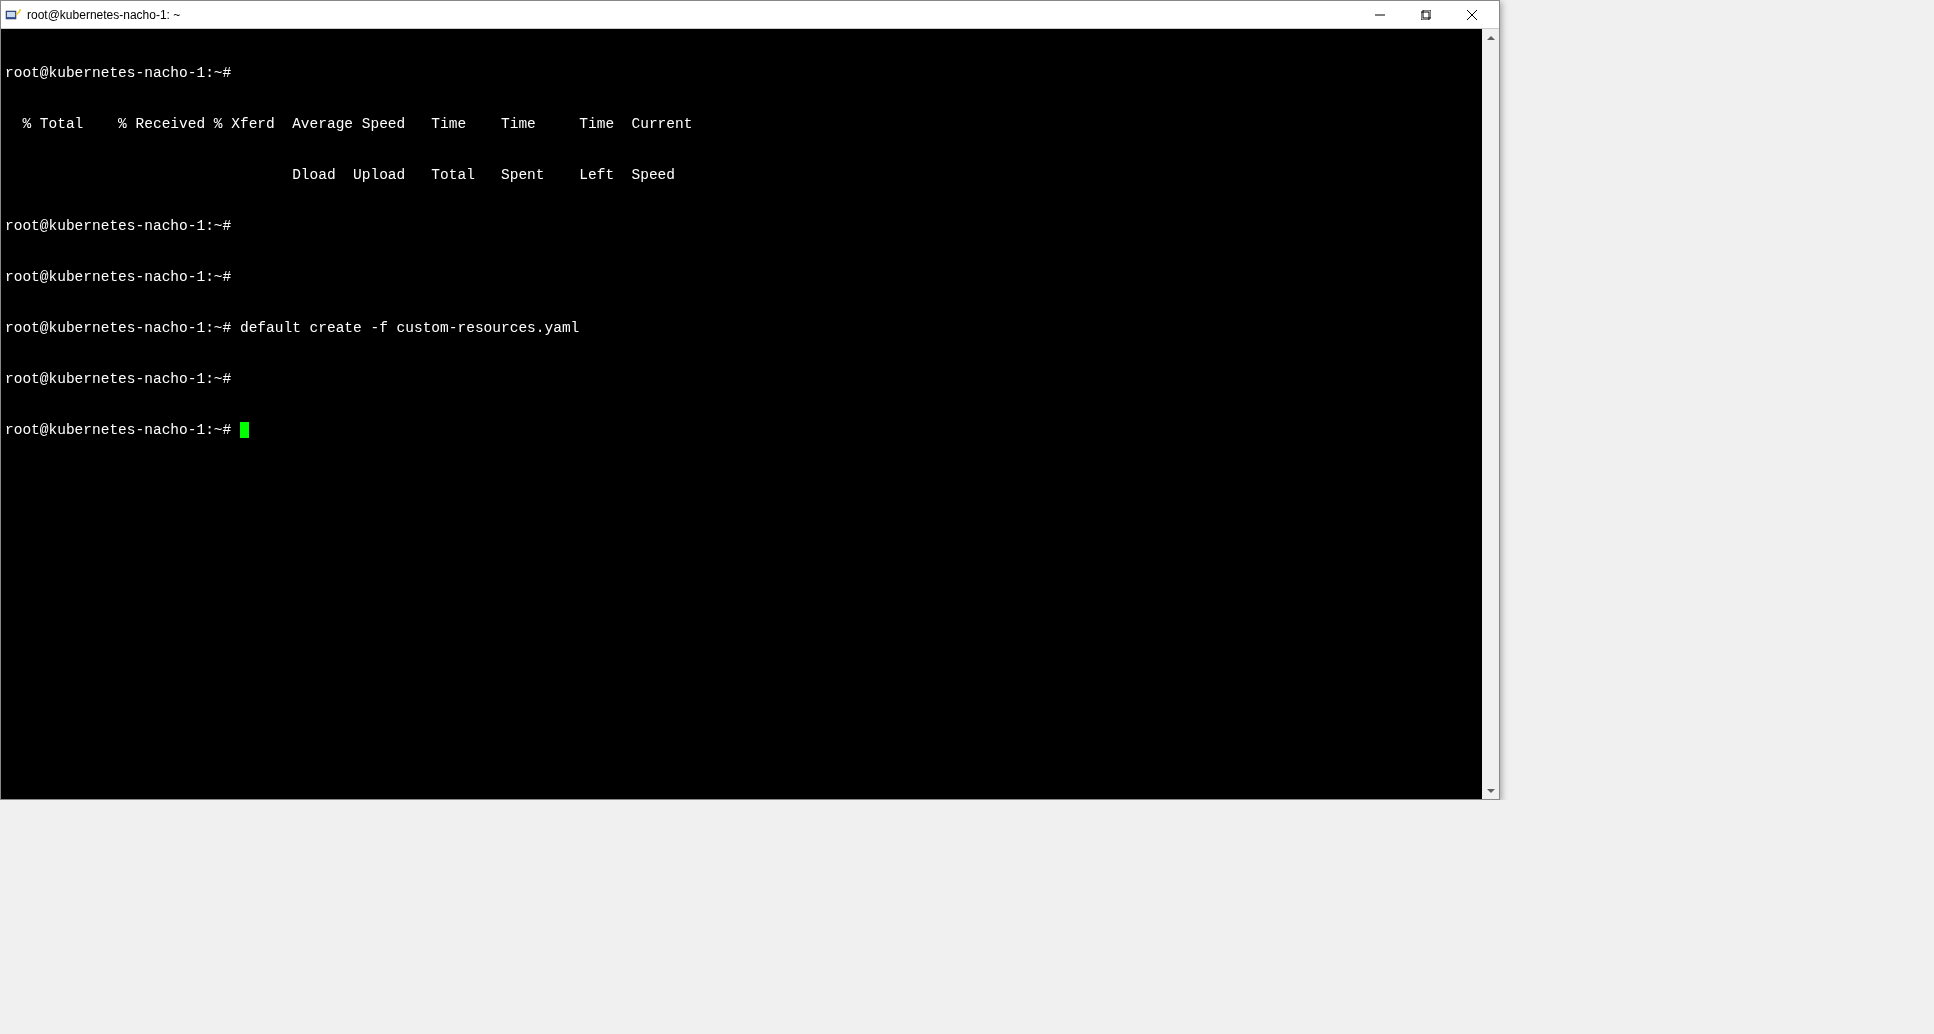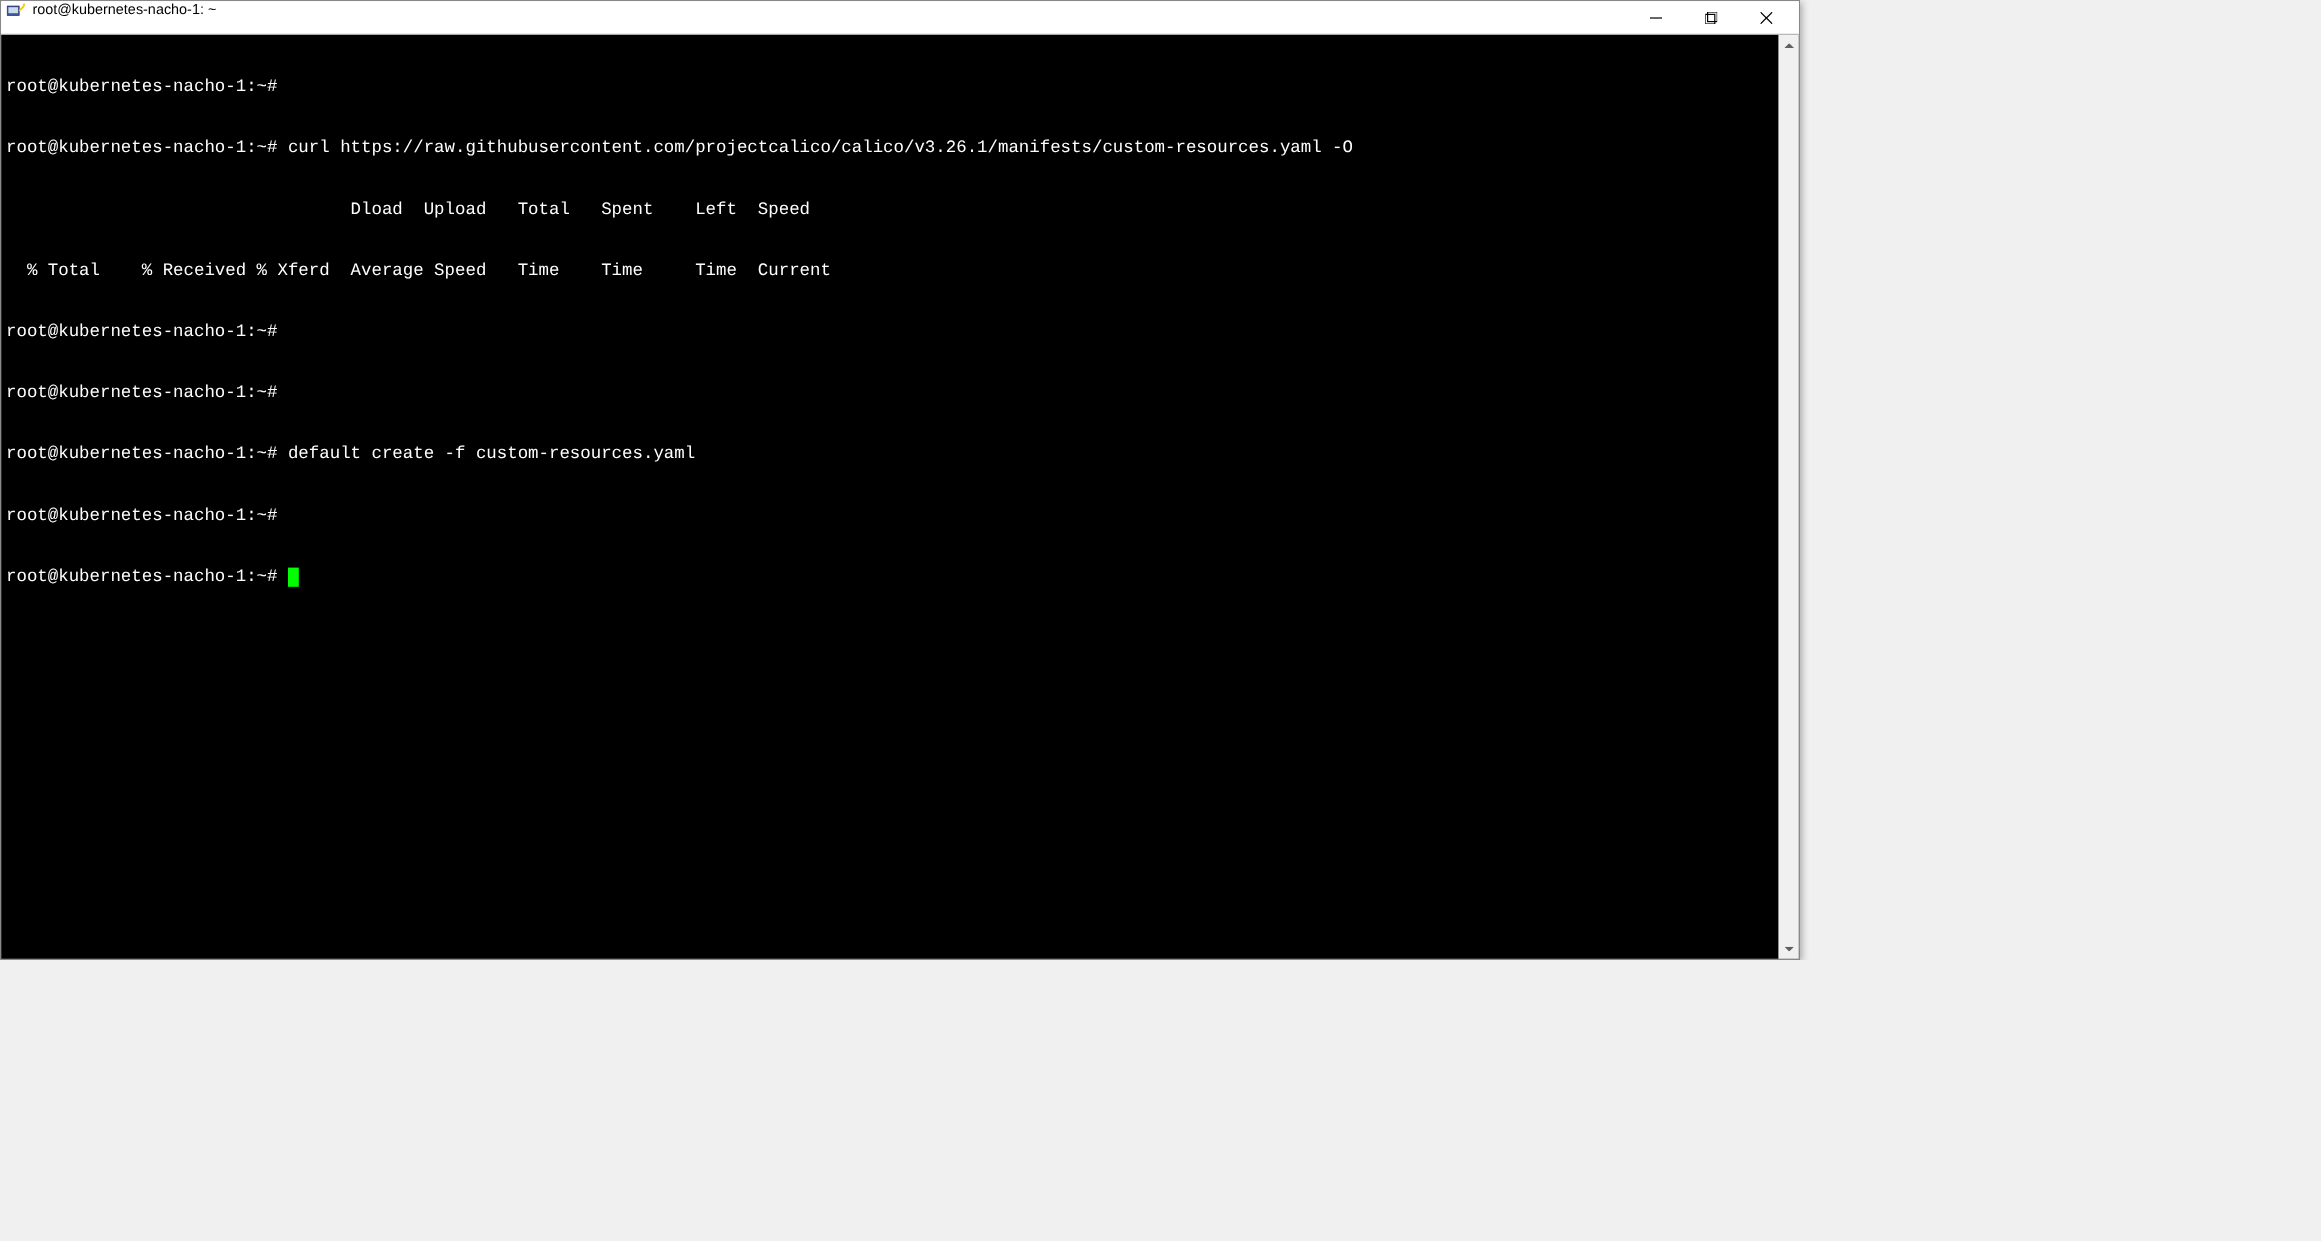--- a/index.html
+++ b/index.html
@@ -16,21 +16,21 @@
       box-shadow: 2px 2px 6px rgba(0,0,0,0.3);
       display: flex;
       flex-direction: column;
       position: relative;
     }
     .titlebar {
       height: 28px;
       background: #ffffff;
       border-bottom: 1px solid #ccc;
       display: flex;
-      align-items: flex-start;
+      align-items: center;
       padding: 0 4px;
       font-family: 'Segoe UI', Tahoma, sans-serif;
       font-size: 12px;
       color: #000;
     }
     .titlebar-icon {
       width: 16px;
       height: 16px;
       margin-right: 6px;
       display: inline-flex;
@@ -126,23 +126,22 @@
         <svg width="10" height="10" viewBox="0 0 10 10">
           <line x1="0" y1="0" x2="10" y2="10" stroke="#000" stroke-width="1"></line>
           <line x1="10" y1="0" x2="0" y2="10" stroke="#000" stroke-width="1"></line>
         </svg>
       </div>
     </div>
   </div>
 
   <div class="terminal">
     <div class="terminal-line">root@kubernetes-nacho-1:~#</div>
-    <div class="terminal-line">root@kubernetes-nacho-1:~# curl https://raw.githubusercontent.com/projectcalico/calico/v3.26.1/manifests/custom-resources.yaml -O</div>
+    <div class="terminal-line">  % Total    % Received % Xferd  Average Speed   Time    Time     Time  Current</div>
     <div class="terminal-line">                                 Dload  Upload   Total   Spent    Left  Speed</div>
-    <div class="terminal-line">  % Total    % Received % Xferd  Average Speed   Time    Time     Time  Current</div>
     <div class="terminal-line">root@kubernetes-nacho-1:~#</div>
     <div class="terminal-line">root@kubernetes-nacho-1:~#</div>
     <div class="terminal-line">root@kubernetes-nacho-1:~# default create -f custom-resources.yaml</div>
     <div class="terminal-line">root@kubernetes-nacho-1:~#</div>
     <div class="terminal-line"><span>root@kubernetes-nacho-1:~# </span><span class="cursor"></span></div>
   </div>
 
   <div class="scrollbar">
     <div class="scroll-arrow">
       <svg width="8" height="4" viewBox="0 0 8 4">

